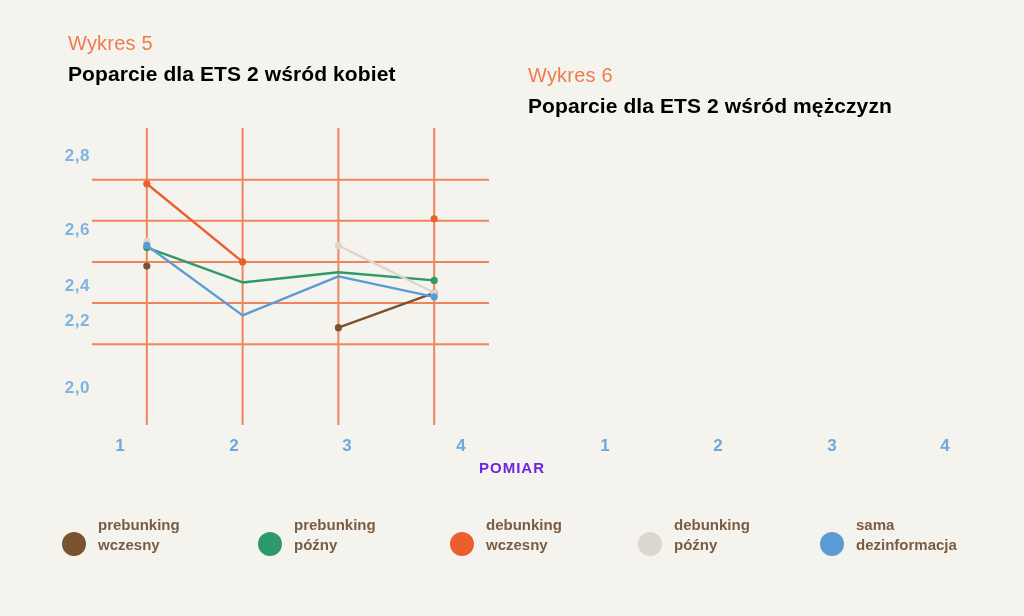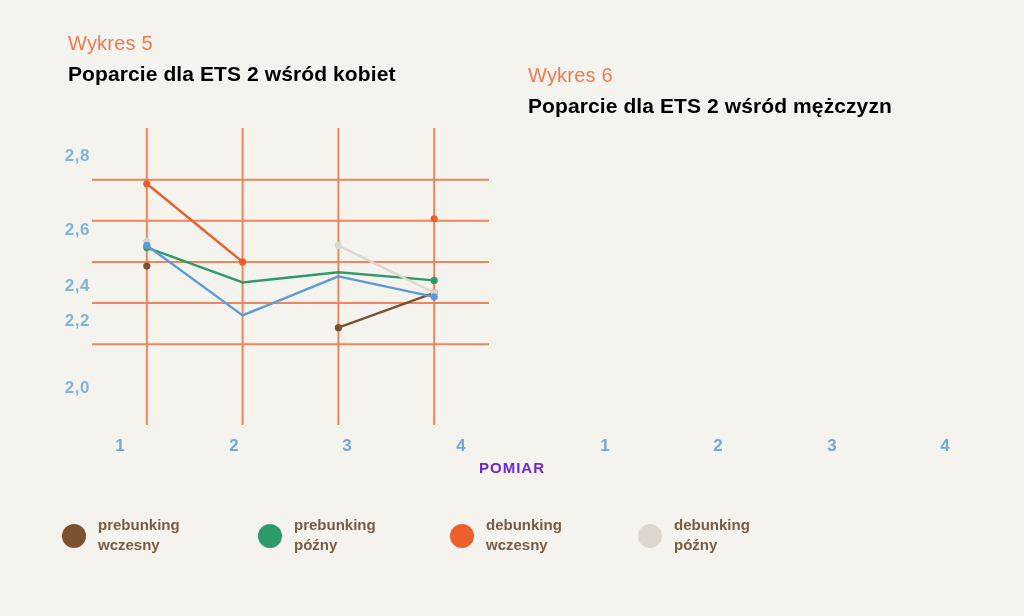--- a/index.html
+++ b/index.html
@@ -61,21 +61,21 @@
   }
 
   #legend{
     position:absolute;
     left:0;top:505px;
     width:1024px;height:70px;
   }
   .legend-item{
     position:absolute;
     display:flex;
-    align-items:center;
+    align-items:flex-end;
     gap:12px;
   }
   .legend-swatch{
     width:24px;height:24px;border-radius:50%;
     flex:0 0 24px;margin-top:2px;
   }
   .legend-label{
     font-size:15px;
     font-weight:700;
     color:#7a5c42;
@@ -222,13 +222,18 @@
   <div class="legend-item" style="left:450px;top:10px;">
     <span class="legend-swatch" style="background: rgb(234, 95, 45);"></span>
     <span class="legend-label">debunking
 wczesny</span>
   </div>
   <div class="legend-item" style="left:638px;top:10px;">
     <span class="legend-swatch" style="background: rgb(221, 214, 205);"></span>
     <span class="legend-label">debunking
 późny</span>
   </div>
+  <div class="legend-item" style="left:820px;top:10px;">
+    <span class="legend-swatch" style="background: rgb(91, 155, 213);"></span>
+    <span class="legend-label">sama
+dezinformacja</span>
+  </div>
 </div>
 
 </body></html>

